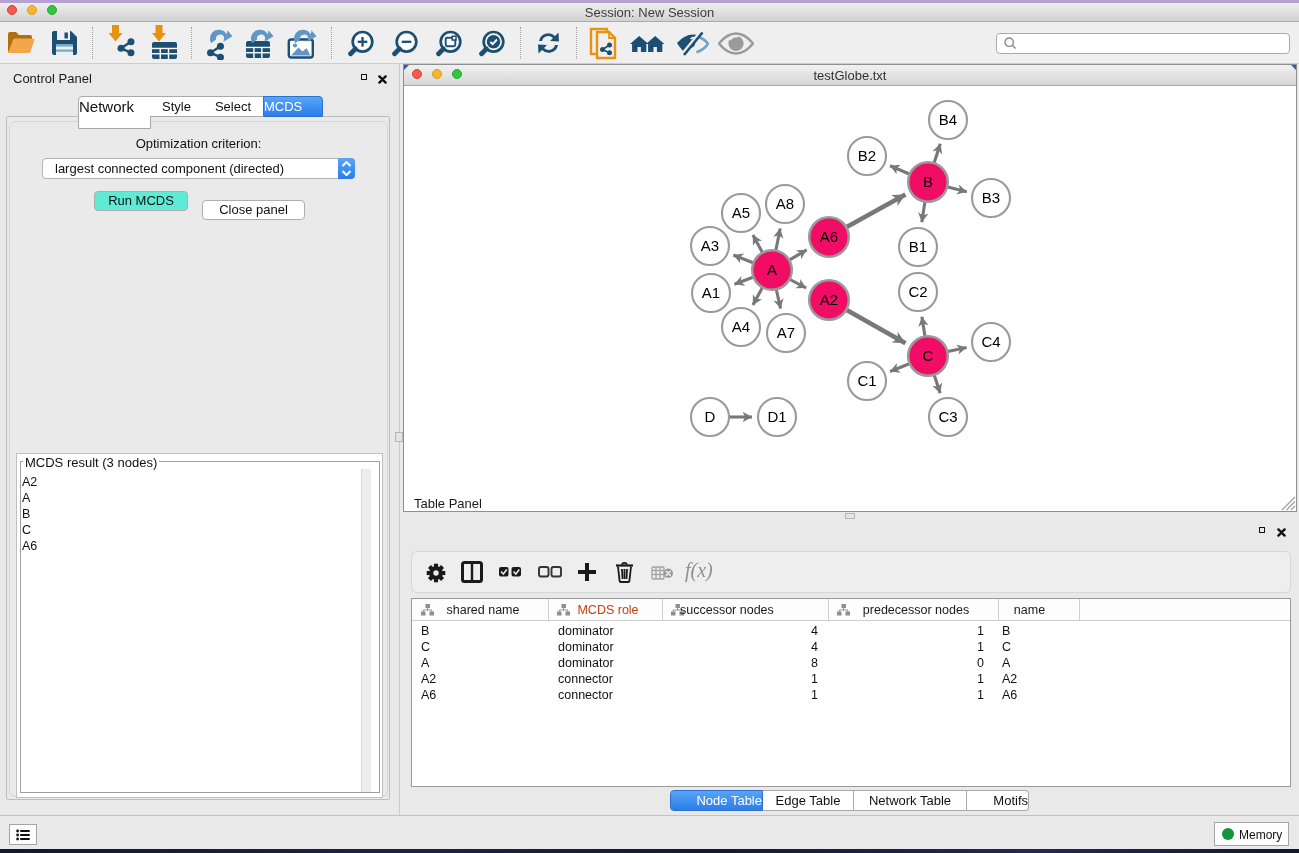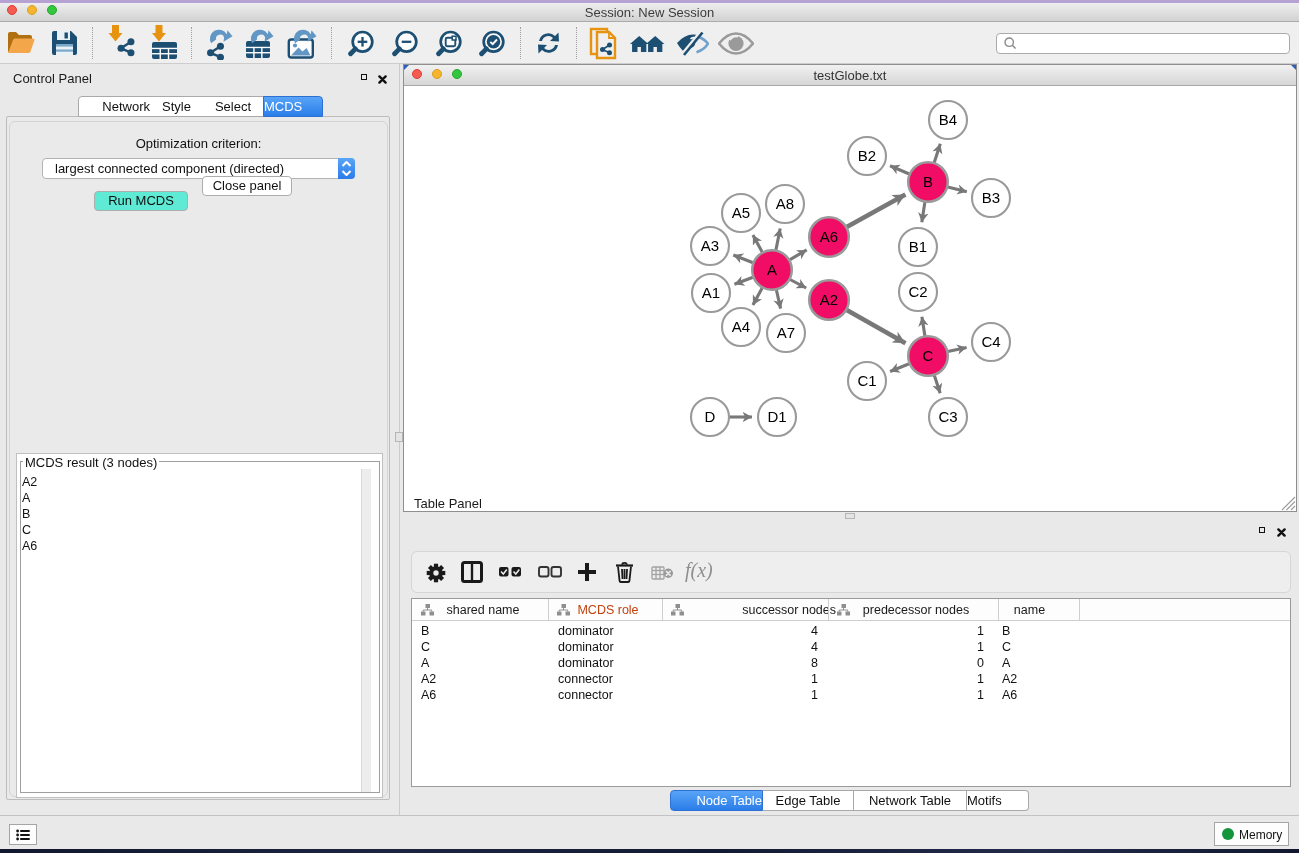--- a/index.html
+++ b/index.html
@@ -154,35 +154,35 @@
 
 <div class="abs" style="left:13px;top:71px;font-size:13px;color:#1a1a1a">Control Panel</div>
 <div class="abs" style="left:361px;top:74px;width:6px;height:6px;border:1.8px solid #111"></div>
 <svg class="abs" style="left:378px;top:75px" width="9" height="9" viewBox="0 0 9 9">
     <path d="M1.4,1.4 L7.6,7.6 M7.6,1.4 L1.4,7.6" stroke="#111" stroke-width="2.4" stroke-linecap="round"></path>
   </svg>
 
 <div class="abs" style="left:6px;top:116px;width:384px;height:684px;background:#eaeaea;border:1px solid #bdbdbd;border-radius:2px"></div>
 <div class="abs" style="left:9px;top:121px;width:379px;height:676px;border:1px solid #d4d4d4;border-radius:6px"></div>
 
-<div class="abs" style="left:78px;top:96px;width:73px;height:21px;background:#fff;border:1px solid #a9a9a9;border-radius:4px 0 0 0;font-size:13px;text-align:right;line-height:20px;color:#111">Network</div>
+<div class="abs" style="left:78px;top:96px;width:73px;height:33px;background:#fff;border:1px solid #a9a9a9;border-radius:4px 0 0 0;font-size:15px;text-align:left;line-height:20px;color:#111">Network</div>
 <div class="abs" style="left:150px;top:96px;width:54px;height:21px;background:#fff;border:1px solid #a9a9a9;border-left:none;font-size:13px;text-align:center;line-height:20px;color:#111">Style</div>
 <div class="abs" style="left:203px;top:96px;width:61px;height:21px;background:#fff;border:1px solid #a9a9a9;border-left:none;font-size:13px;text-align:center;line-height:20px;color:#111">Select</div>
 <div class="abs" style="left:263px;top:96px;width:60px;height:21px;background:linear-gradient(#58a4f7,#2b7de9);border:1px solid #2e6fd4;border-radius:0 4px 0 0;font-size:13px;line-height:20px;color:#fff">MCDS</div>
 
 <div class="abs" style="left:0px;top:136px;width:397px;text-align:center;font-size:13px;color:#111">Optimization criterion:</div>
 <div class="abs" style="left:42px;top:158px;width:313px;height:21px;background:#fff;border:1px solid #b3b3b3;border-radius:4px;font-size:13px;line-height:19px;padding-left:12px;color:#111">largest connected component (directed)</div>
 <div class="abs" style="left:338px;top:158px;width:17px;height:21px;background:linear-gradient(#5aa5f8,#2a7ce9);border-radius:0 4px 4px 0"></div>
 <svg class="abs" style="left:340px;top:160px" width="13" height="17" viewBox="0 0 13 17">
     <path d="M2.5,6 L6.5,2 L10.5,6" fill="none" stroke="#fff" stroke-width="2" stroke-linejoin="round"></path>
     <path d="M2.5,11 L6.5,15 L10.5,11" fill="none" stroke="#fff" stroke-width="2" stroke-linejoin="round"></path>
   </svg>
 
 <div class="abs" style="left:94px;top:191px;width:94px;height:20px;background:#5eead4;border:1px solid #adadad;border-radius:4px;font-size:13px;text-align:center;line-height:18px;color:#111">Run MCDS</div>
-<div class="abs" style="left:202px;top:176px;width:90px;height:20px;background:#fff;border:1px solid #adadad;border-radius:4px;font-size:13px;text-align:center;line-height:18px;color:#111">Close panel</div>
+<div class="abs" style="left:202px;top:200px;width:103px;height:20px;background:#fff;border:1px solid #adadad;border-radius:4px;font-size:13px;text-align:center;line-height:18px;color:#111">Close panel</div>
 
 <div class="abs" style="left:16px;top:453px;width:367px;height:345px;background:#fff;border:1px solid #c0c0c0"></div>
 <div class="abs" style="left:20px;top:461px;width:360px;height:332px;border:1px solid #9f9f9f"></div>
 <div class="abs" style="left:23px;top:455px;background:#fff;padding:0 2px;font-size:13px;color:#111">MCDS result (3 nodes)</div>
 <div class="abs" style="left:361px;top:469px;width:10px;height:323px;background:#ededed;border-left:1px solid #d8d8d8"></div>
 <div class="abs" style="left:22px;top:474px;font-size:12.5px;line-height:16px;color:#111">A2<br>A<br>B<br>C<br>A6</div>
 
 <div class="abs" style="left:399px;top:64px;width:1px;height:751px;background:#cccccc"></div>
 <div class="abs" style="left:395px;top:432px;width:8px;height:10px;background:#e4e4e4;border:1px solid #b5b5b5"></div>
 
@@ -360,21 +360,21 @@
 <div class="abs" style="left:566px;top:603px;width:84px;text-align:center;font-size:12.5px;color:#c2410c">MCDS role</div>
 <div class="abs" style="left:662px;top:599px;width:1px;height:22px;background:#cfcfcf"></div>
 <svg class="abs" style="left:671px;top:604px" width="13" height="12" viewBox="0 0 13 12">
     <g fill="#8f8f8f">
       <rect x="4.5" y="0" width="4.5" height="4"></rect>
       <rect x="0" y="7.5" width="4.5" height="4"></rect>
       <rect x="8.5" y="7.5" width="4.5" height="4"></rect>
     </g>
     <path d="M6.5,4 L6.5,6 M2.2,7.5 L2.2,6 L10.7,6 L10.7,7.5" stroke="#8f8f8f" stroke-width="1" fill="none"></path>
   </svg>
-<div class="abs" style="left:700px;top:603px;width:136px;text-align:right;font-size:12.5px;color:#1a1a1a">successor nodes</div>
+<div class="abs" style="left:680px;top:603px;width:136px;text-align:left;font-size:12.5px;color:#1a1a1a">successor nodes</div>
 <div class="abs" style="left:828px;top:599px;width:1px;height:22px;background:#cfcfcf"></div>
 <svg class="abs" style="left:837px;top:604px" width="13" height="12" viewBox="0 0 13 12">
     <g fill="#8f8f8f">
       <rect x="4.5" y="0" width="4.5" height="4"></rect>
       <rect x="0" y="7.5" width="4.5" height="4"></rect>
       <rect x="8.5" y="7.5" width="4.5" height="4"></rect>
     </g>
     <path d="M6.5,4 L6.5,6 M2.2,7.5 L2.2,6 L10.7,6 L10.7,7.5" stroke="#8f8f8f" stroke-width="1" fill="none"></path>
   </svg>
 <div class="abs" style="left:846px;top:603px;width:140px;text-align:center;font-size:12.5px;color:#1a1a1a">predecessor nodes</div>
@@ -403,21 +403,21 @@
 <div class="abs" style="left:1002px;top:672px;font-size:12.5px;color:#111">A2</div>
 <div class="abs" style="left:421px;top:688px;font-size:12.5px;color:#111">A6</div>
 <div class="abs" style="left:558px;top:688px;font-size:12.5px;color:#111">connector</div>
 <div class="abs" style="left:662px;top:688px;width:156px;text-align:right;font-size:12.5px;color:#111">1</div>
 <div class="abs" style="left:828px;top:688px;width:156px;text-align:right;font-size:12.5px;color:#111">1</div>
 <div class="abs" style="left:1002px;top:688px;font-size:12.5px;color:#111">A6</div>
 
 <div class="abs" style="left:670px;top:790px;width:93px;height:21px;background:linear-gradient(#58a4f7,#2b7de9);border:1px solid #2e6fd4;border-radius:4px 0 0 4px;font-size:13px;text-align:right;line-height:20px;color:#fff">Node Table</div>
 <div class="abs" style="left:763px;top:790px;width:91px;height:21px;background:#fff;border:1px solid #a9a9a9;border-left:none;font-size:13px;text-align:center;line-height:20px;color:#111">Edge Table</div>
 <div class="abs" style="left:854px;top:790px;width:113px;height:21px;background:#fff;border:1px solid #a9a9a9;border-left:none;font-size:13px;text-align:center;line-height:20px;color:#111">Network Table</div>
-<div class="abs" style="left:967px;top:790px;width:62px;height:21px;background:#fff;border:1px solid #a9a9a9;border-left:none;border-radius:0 4px 4px 0;font-size:13px;text-align:left;line-height:20px;color:#111">Motifs</div>
+<div class="abs" style="left:967px;top:790px;width:62px;height:21px;background:#fff;border:1px solid #a9a9a9;border-left:none;border-radius:0 4px 4px 0;font-size:13px;text-align:right;line-height:20px;color:#111">Motifs</div>
 
 <div class="abs" style="left:0;top:815px;width:1299px;height:34px;background:#e9e9e9;border-top:1px solid #c2c2c2"></div>
 <div class="abs" style="left:9px;top:824px;width:28px;height:21px;background:#fdfdfd;border:1px solid #a5a5a5"></div>
 <svg class="abs" style="left:16px;top:829px" width="14" height="12" viewBox="0 0 14 12">
     <g fill="#111">
       <circle cx="1.6" cy="2" r="1.4"></circle>
       <circle cx="1.6" cy="6" r="1.4"></circle>
       <circle cx="1.6" cy="10" r="1.4"></circle>
       <rect x="4.2" y="1" width="9.5" height="2"></rect>
       <rect x="4.2" y="5" width="9.5" height="2"></rect>

